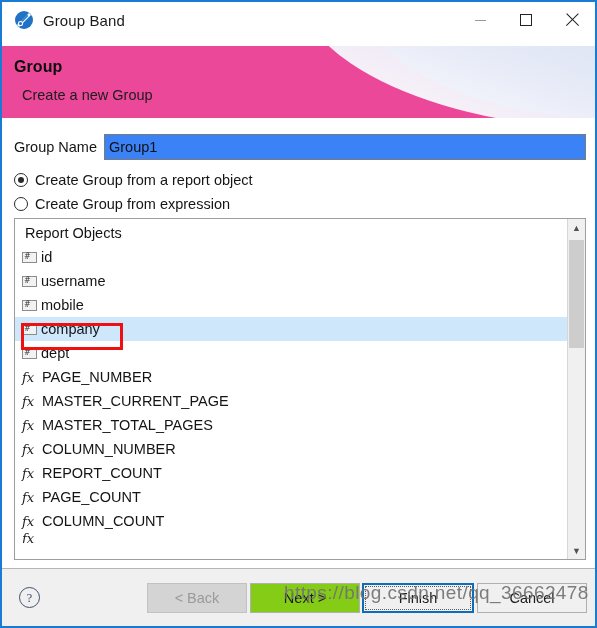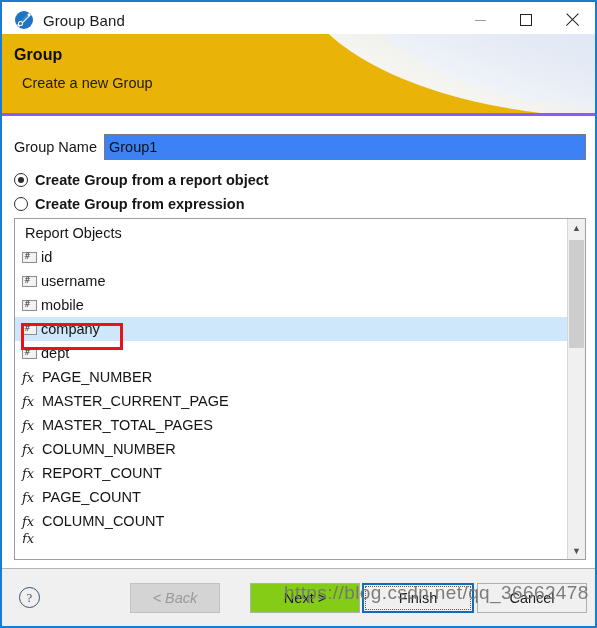--- a/index.html
+++ b/index.html
@@ -41,23 +41,23 @@
   .cap-max{width:12px;height:12px;border:1.5px solid #222;box-sizing:border-box;display:block;}
   .cap-close{position:relative;width:14px;height:14px;display:block;}
   .cap-close:before,.cap-close:after{
     content:"";position:absolute;left:-1px;top:6px;width:17px;height:1.4px;background:#222;
   }
   .cap-close:before{transform:rotate(45deg);}
   .cap-close:after{transform:rotate(-45deg);}
 
   
   .header{
-    position:absolute;left:0;top:32px;right:0;height:79px;
-    background:#eab308;overflow:hidden;
-    border-bottom:3px solid #8b5cf6;
+    position:absolute;left:0;top:44px;right:0;height:79px;
+    background:#ec4899;overflow:hidden;
+    border-bottom:1px solid #8b5cf6;
   }
   .header-swoosh{
     position:absolute;right:-30px;top:-66px;width:330px;height:150px;
     border-radius:0 0 0 100%;
     background:linear-gradient(200deg,#dfe6f5 0%,#e9eef9 40%,#f7f9fd 72%,#ffffff 100%);
     opacity:.95;
   }
   .header-swoosh2{
     position:absolute;right:-10px;top:-78px;width:260px;height:150px;
     border-radius:0 0 0 100%;
@@ -93,21 +93,21 @@
   .radio-row.r1{top:51px;}
   .radio-row.r2{top:75px;}
   .radio{
     width:14px;height:14px;border-radius:50%;box-sizing:border-box;
     border:1.5px solid #2b2b2b;background:#fff;position:relative;flex:none;margin-right:7px;
   }
   .radio.on:after{
     content:"";position:absolute;left:2.5px;top:2.5px;width:6px;height:6px;border-radius:50%;
     background:#2b2b2b;
   }
-  .radio-lbl{font-size:14.5px;color:#151515;font-weight:bold;}
+  .radio-lbl{font-size:14.5px;color:#151515;}
 
   
   .listbox{
     position:absolute;left:12px;top:100px;right:9px;bottom:9px;
     border:1px solid #9e9e9e;background:#ffffff;box-sizing:border-box;
     display:flex;overflow:hidden;
   }
   .list-scrollarea{
     flex:1;position:relative;overflow:hidden;background:#fff;
     padding-top:2px;
@@ -166,21 +166,21 @@
     font-family:"Liberation Serif",serif;
   }
   .btn{
     position:absolute;top:14px;height:30px;box-sizing:border-box;
     border:1px solid #adadad;background:#e4e4e4;color:#1b1b1b;
     font-family:"Liberation Sans",sans-serif;font-size:14.5px;
     display:flex;align-items:center;justify-content:center;
     padding:0;
   }
   .btn.disabled{color:#9a9a9a;background:#d4d4d4;border-color:#c2c2c2;}
-  .btn.back{left:128px;width:90px;font-style:italic;}
+  .btn.back{left:145px;width:100px;}
   .btn.next{left:248px;width:110px;background:#84cc16;border-color:#b0b0b0;text-align:right;}
   .btn.finish{
     left:360px;width:112px;background:#f0f0f0;
     border:2px solid #0f6cbd;
   }
   .btn.finish .focus-ring{
     position:absolute;left:1px;right:1px;top:1px;bottom:1px;
     border:1px dotted #5a5a5a;pointer-events:none;
   }
   .btn.cancel{left:475px;width:110px;background:#f0f0f0;border-color:#b0b0b0;}

